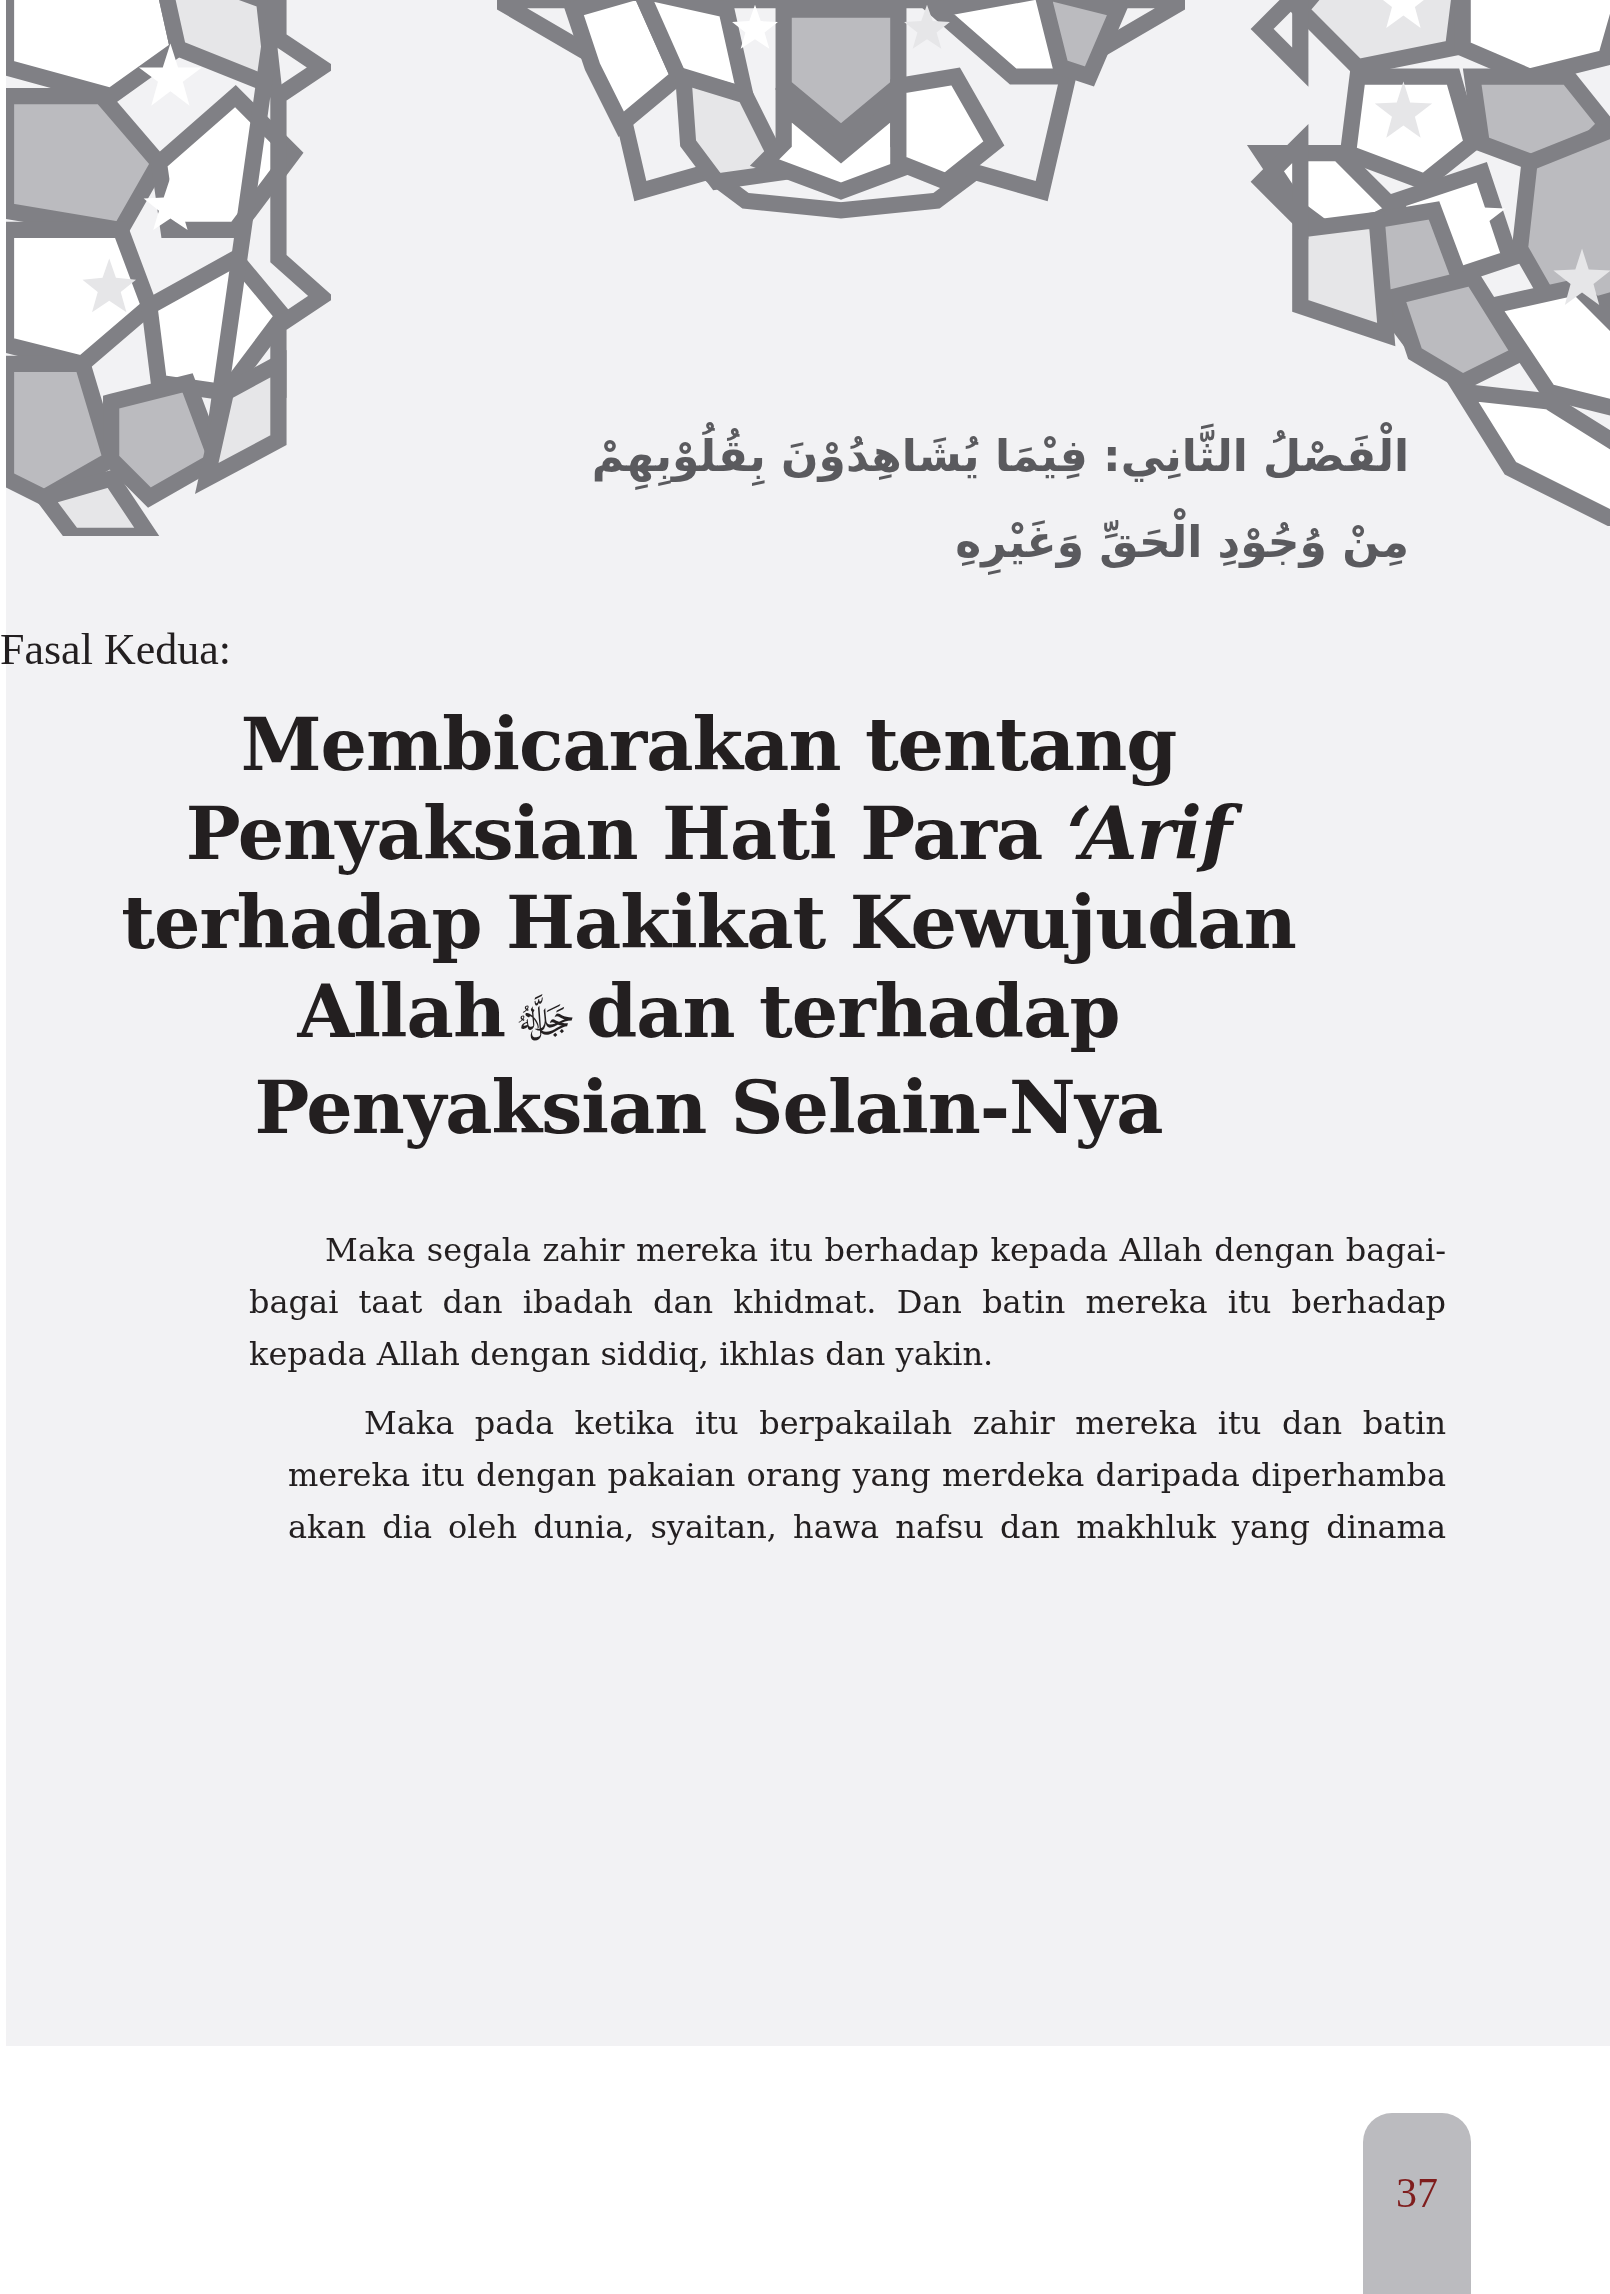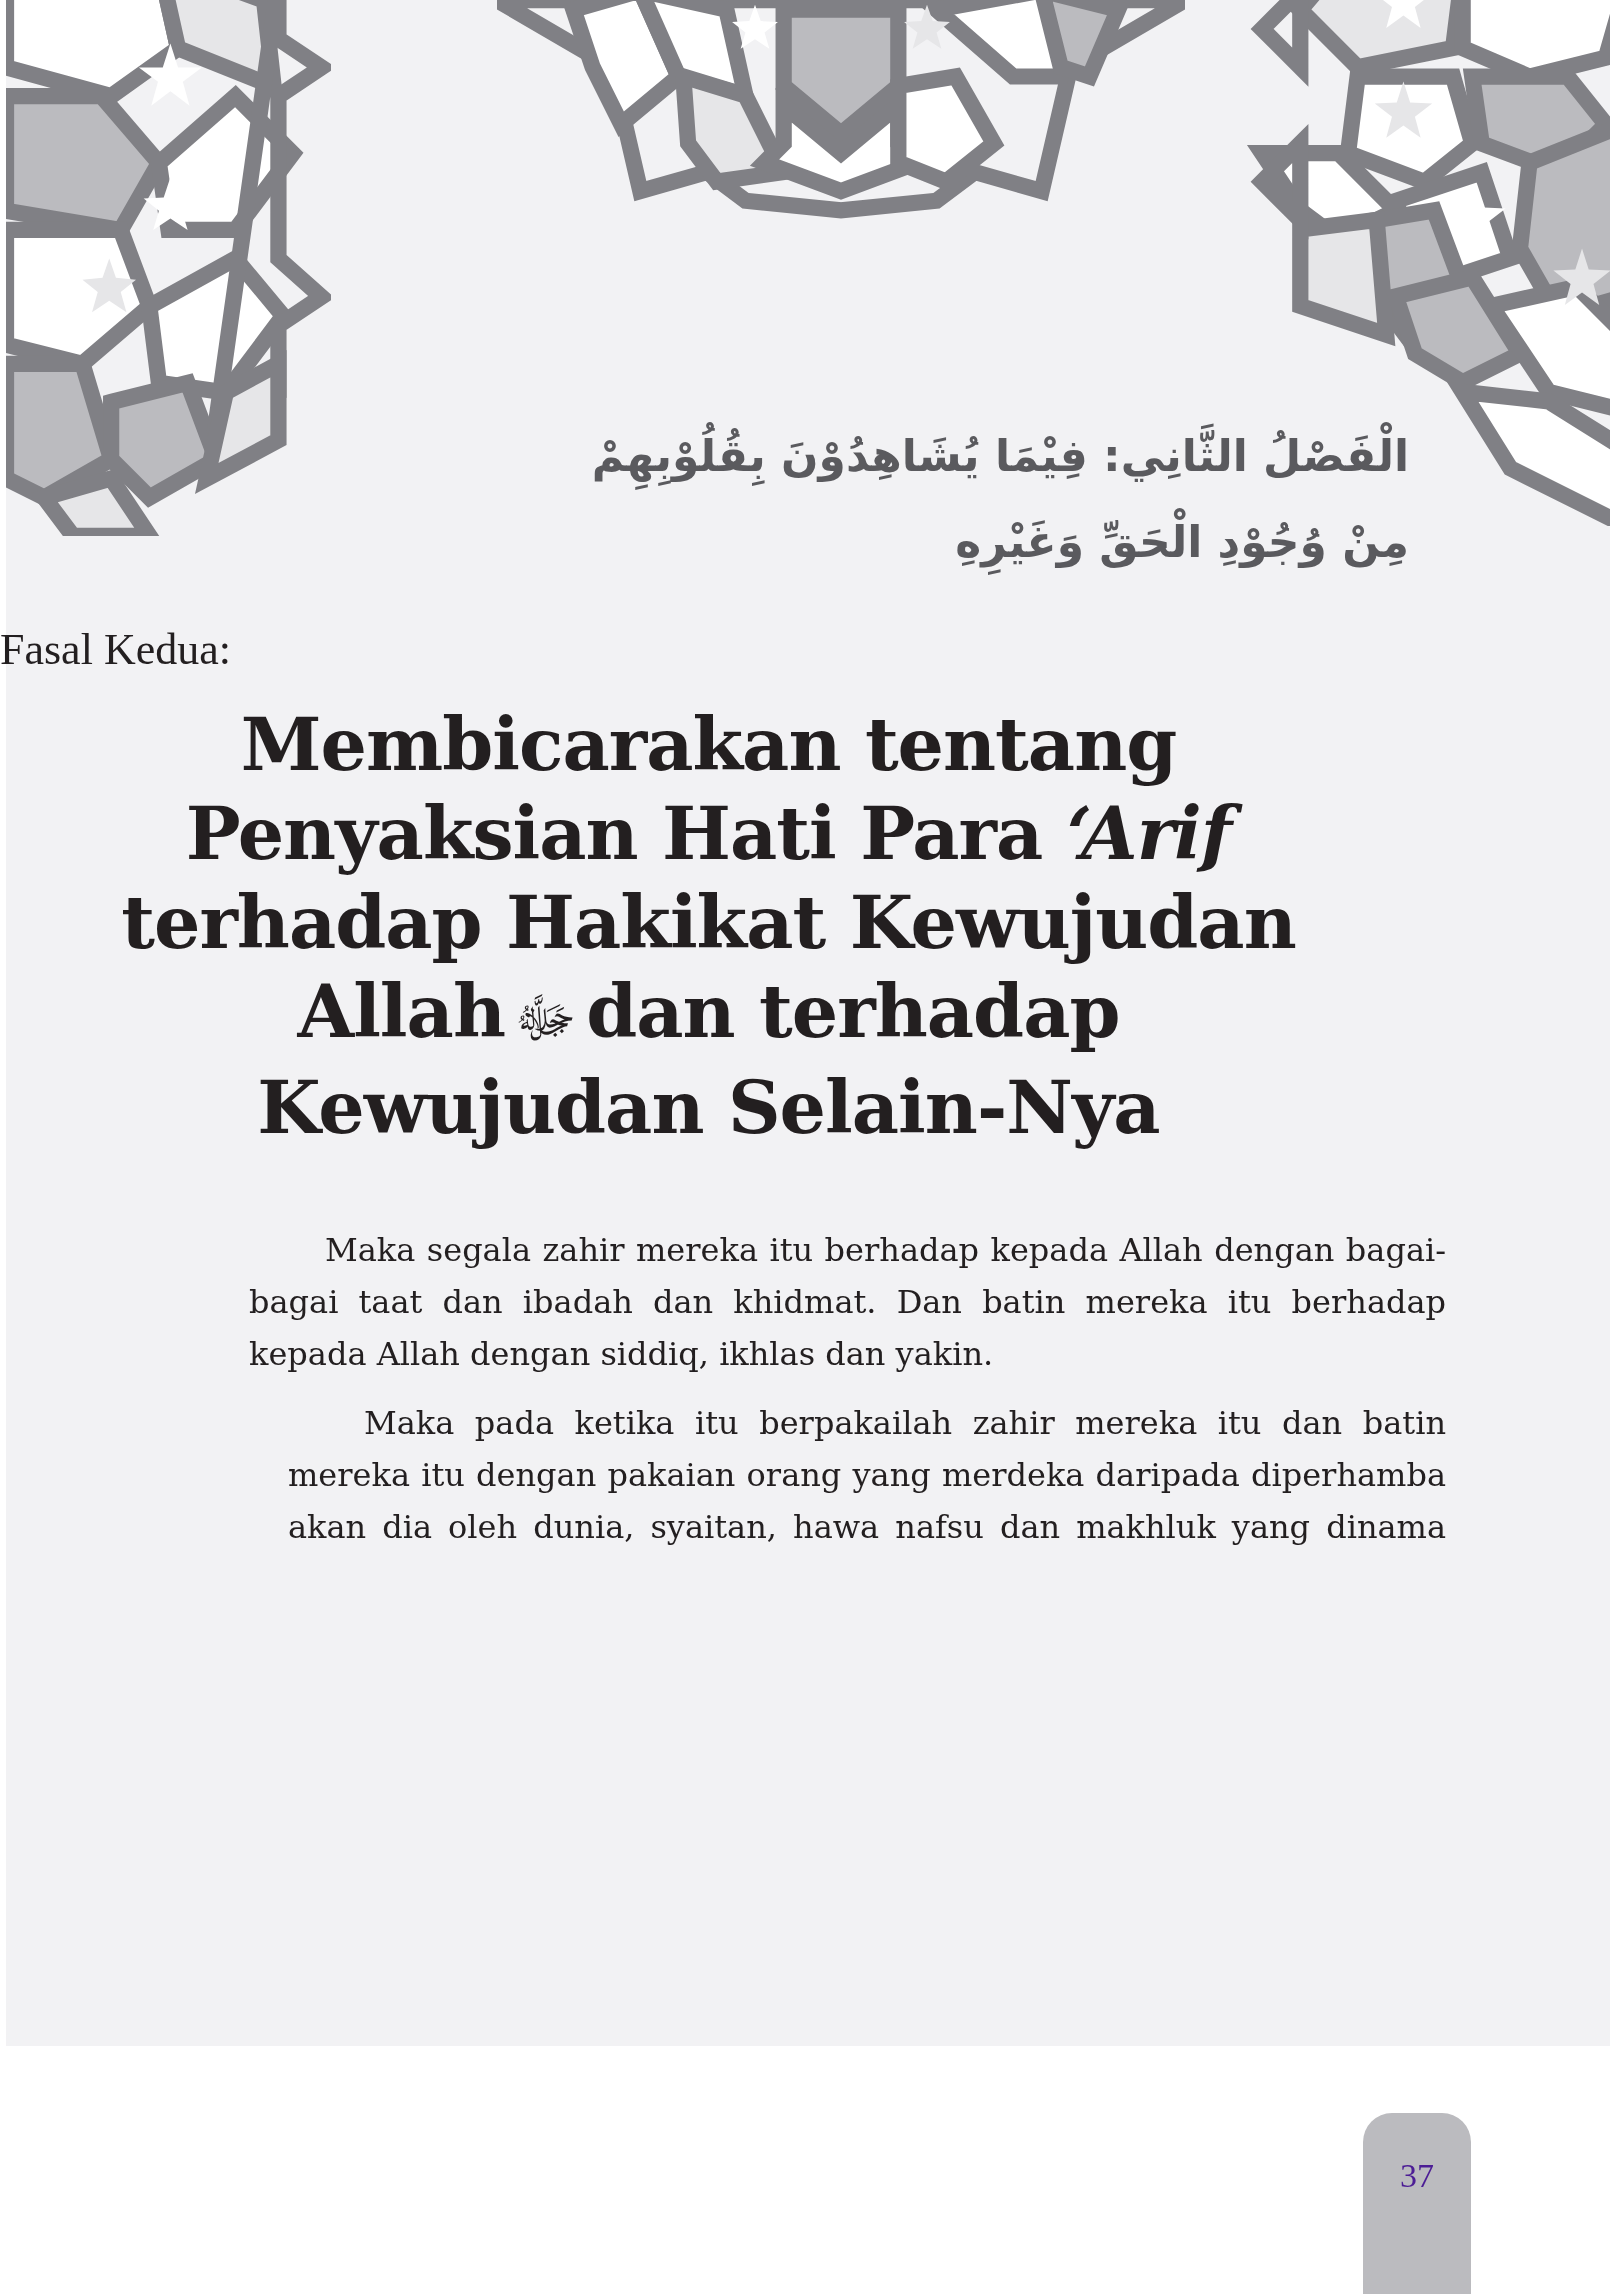--- a/index.html
+++ b/index.html
@@ -104,24 +104,24 @@
     left: 1363px;
     top: 2113px;
     width: 108px;
     height: 210px;
     background: #bbbbbf;
     border-radius: 29px 29px 0 0;
     text-align: center;
   }
   .page-number {
     display: block;
-    padding-top: 44px;
-    color: #4c1d95;
+    padding-top: 61px;
+    color: #7f1d1d;
     font-family: "Liberation Serif", "DejaVu Serif", serif;
-    font-size: 34px;
+    font-size: 42px;
     line-height: 38px;
   }
 </style>
 </head>
 <body>
 
 <div class="panel"></div>
 
 <div class="ornament orn-left">
   <svg width="325" height="593" viewBox="0 0 340 620">
@@ -198,21 +198,21 @@
   <div>مِنْ وُجُوْدِ الْحَقِّ وَغَيْرِهِ</div>
 </div>
 
 <div class="chapter-label">Fasal Kedua:</div>
 
 <div class="chapter-title">
   <span class="line">Membicarakan tentang</span>
   <span class="line"><span>Penyaksian Hati Para </span><span class="italic">‘Arif</span></span>
   <span class="line">terhadap Hakikat Kewujudan</span>
   <span class="line"><span>Allah</span><span class="honorific">ﷻ</span><span>dan terhadap</span></span>
-  <span class="line">Kewujudan Selain-Nya</span>
+  <span class="line">Penyaksian Selain-Nya</span>
 </div>
 
 <div class="body-text">
   <p class="indent">Maka segala zahir mereka itu berhadap kepada Allah dengan bagai-bagai taat dan ibadah dan khidmat. Dan batin mereka itu berhadap kepada Allah dengan siddiq, ikhlas dan yakin.</p>
   <p class="indent last-justified">Maka pada ketika itu berpakailah zahir mereka itu dan batin mereka itu dengan pakaian orang yang merdeka daripada diperhamba akan dia oleh dunia, syaitan, hawa nafsu dan makhluk yang dinama</p>
 </div>
 
 <div class="page-tab">
   <span class="page-number">37</span>
 </div>

